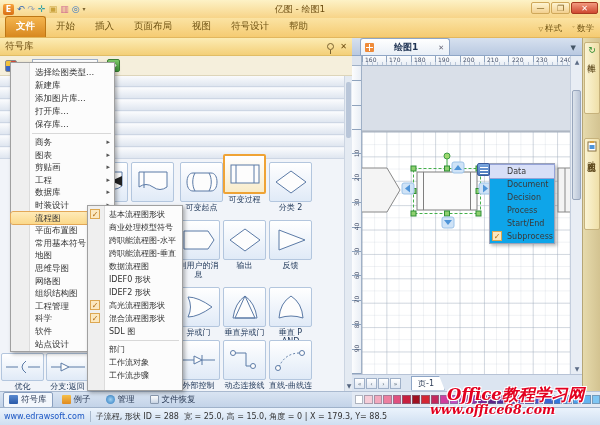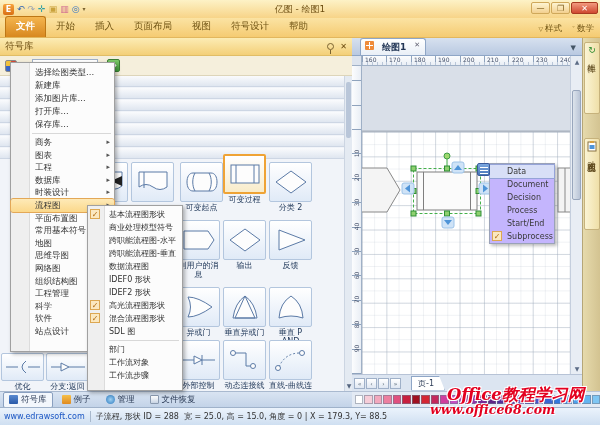--- a/index.html
+++ b/index.html
@@ -74,21 +74,21 @@
   .submenu{position:absolute;left:87px;top:205px;width:96px;height:186px;z-index:65;
     background:linear-gradient(90deg,#efefef 0 16px,#dcdcdc 16px 17px,#fcfcfc 17px);
     border:1px solid #a0a0a0;box-shadow:2px 2px 4px rgba(0,0,0,.3);padding-top:2px}
   .si{height:13px;line-height:13px;padding-left:21px;font-size:8px;color:#333;position:relative;white-space:nowrap}
   .chk{position:absolute;left:2px;top:1px;width:10px;height:10px;background:#fbe8c0;
     border:1px solid #dca752;color:#b06a10;font-size:8px;line-height:9px;text-align:center}
   .chk::before{content:"✓"}
   
   .doctabbar{position:absolute;left:352px;top:38px;width:230px;height:18px;
     background:linear-gradient(#d7e1ef,#b9c9e1);border-bottom:1px solid #8fa6c6;display:flex;align-items:flex-end}
-  .doctab{margin-left:8px;padding:2px 5px 1px 4px;display:flex;align-items:flex-start;gap:8px;
+  .doctab{margin-left:8px;padding:2px 5px 1px 4px;display:flex;align-items:center;gap:20px;
     background:linear-gradient(#ffffff,#e9eff7);border:1px solid #8fa6c6;border-bottom:none;
     border-radius:3px 3px 0 0;font-size:9px;font-weight:bold;color:#203454}
   .dticon{width:9px;height:9px;border-radius:1px;
     background:linear-gradient(#fff 0 0) 50% 50%/1px 7px no-repeat,
                linear-gradient(#fff 0 0) 50% 50%/7px 1px no-repeat,#ef8b3a}
   .dtclose{font-size:7px;color:#667;font-weight:normal}
   .doctabdd{margin-left:auto;margin-right:6px;font-size:7px;color:#456;padding-bottom:3px}
   .corner{position:absolute;left:352px;top:56px;width:10px;height:10px;background:#dde4ee;
     border-right:1px solid #9fb0c6;border-bottom:1px solid #9fb0c6}
   .hruler{position:absolute;left:362px;top:56px;width:208px;height:10px;
@@ -112,21 +112,21 @@
       linear-gradient(to bottom,rgba(160,172,188,.38) 1px,transparent 1px),
       linear-gradient(to right,rgba(160,172,188,.16) 1px,transparent 1px),
       linear-gradient(to bottom,rgba(160,172,188,.16) 1px,transparent 1px);
     background-size:24.4px 24.4px,24.4px 24.4px,12.2px 12.2px,12.2px 12.2px}
   .shapesvg{position:absolute;left:0;top:0;z-index:3}
   .ctxbtn{position:absolute;left:477px;top:163px;width:13px;height:13px;z-index:20;
     background:linear-gradient(#7aa7e0,#4a76b8);border:1px solid #3a5a9a;border-radius:2px}
   .ctxbtn::before{content:"";position:absolute;left:2px;top:3px;width:8px;height:7px;
     background:repeating-linear-gradient(#fff 0 1px,transparent 1px 3px)}
   .ctxmenu{position:absolute;left:489px;top:163px;width:66px;height:81px;z-index:19;
-    background:#c4b5fd;border:1px solid #9aa2b8;box-shadow:2px 2px 3px rgba(0,0,0,.25);padding-top:1px}
+    background:#0ea5e9;border:1px solid #9aa2b8;box-shadow:2px 2px 3px rgba(0,0,0,.25);padding-top:1px}
   .ci{height:13px;line-height:13px;padding-left:17px;font-size:8px;color:#3a3a3a;position:relative;white-space:nowrap}
   .ci.hl{background:#d8dff7;outline:1px solid #95a3d8}
   .ci .chk{top:1px;left:2px}
   .vscroll{position:absolute;left:570px;top:56px;width:12px;height:318px;background:#e8edf4;border-left:1px solid #c4cedd}
   .vsarrow{position:absolute;left:0;width:12px;text-align:center;font-size:6px;color:#5c6c86}
   .vsthumb{position:absolute;left:1px;top:34px;width:9px;height:110px;border:1px solid #98a6bc;border-radius:2px;
     background:linear-gradient(90deg,#dde4ec,#b9c4d6)}
   .pagetabs{position:absolute;left:352px;top:374px;width:230px;height:17px;background:#dce5f1;
     border-top:1px solid #b7c3d6;display:flex;align-items:center;gap:1px;padding-left:2px;font-size:8px;color:#2a3a55}
   .navb{width:11px;height:11px;border:1px solid #9fb0c8;background:linear-gradient(#fff,#dfe7f2);
@@ -571,20 +571,21 @@
 
   <div class="menu">
     <div class="mi"><span>选择绘图类型...</span></div>
     <div class="mi"><span>新建库</span></div>
     <div class="mi"><span>添加图片库...</span></div>
     <div class="mi"><span>打开库...</span></div>
     <div class="mi"><span>保存库...</span></div>
     <div class="msep"></div>
     <div class="mi cat"><span>商务</span></div>
     <div class="mi cat"><span>图表</span></div>
+    <div class="mi cat"><span>剪贴画</span></div>
     <div class="mi cat"><span>工程</span></div>
     <div class="mi cat"><span>数据库</span></div>
     <div class="mi cat"><span>时装设计</span></div>
     <div class="mi cat hl"><span>流程图</span></div>
     <div class="mi cat"><span>平面布置图</span></div>
     <div class="mi cat"><span>常用基本符号</span></div>
     <div class="mi cat"><span>地图</span></div>
     <div class="mi cat"><span>思维导图</span></div>
     <div class="mi cat"><span>网络图</span></div>
     <div class="mi cat"><span>组织结构图</span></div>

